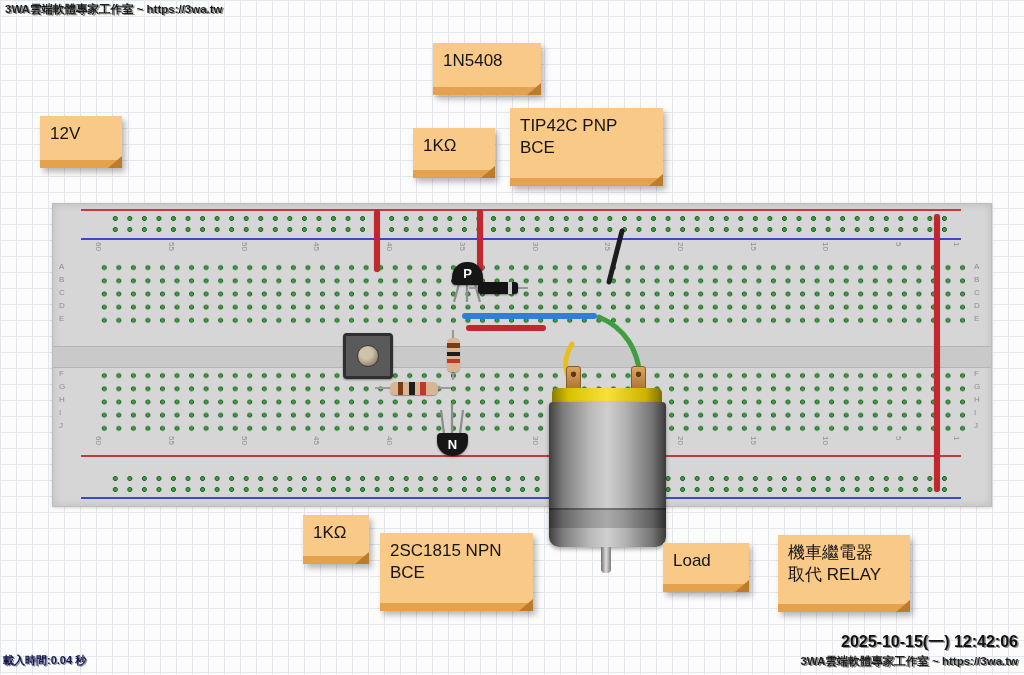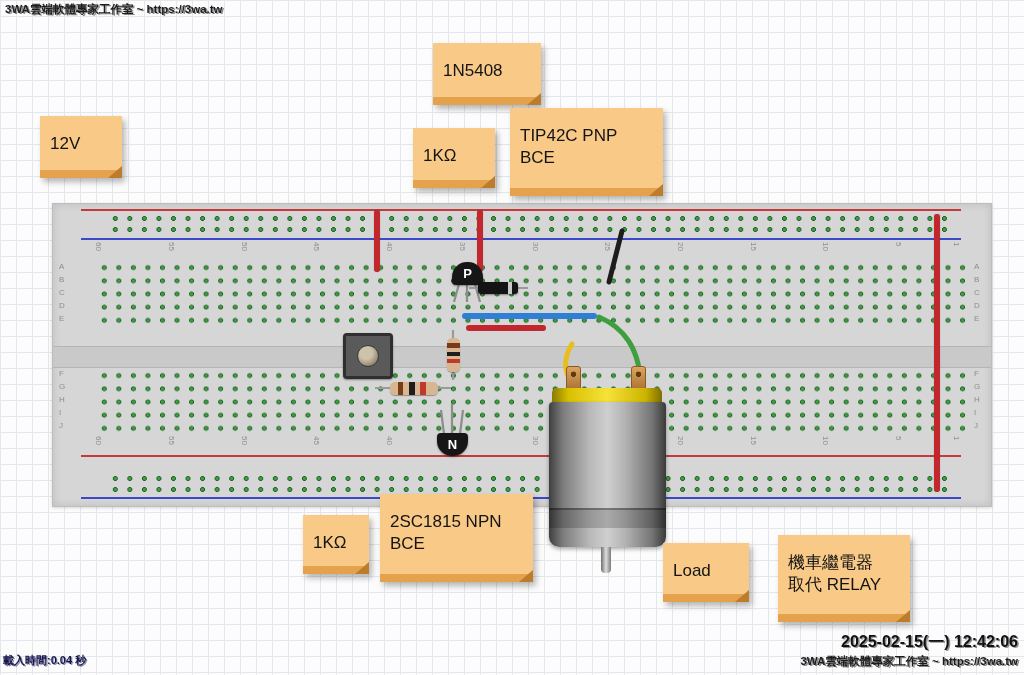--- a/index.html
+++ b/index.html
@@ -63,21 +63,21 @@
      background:linear-gradient(90deg,#8a7a00,#d8c000 15%,#f7e23a 50%,#cdb400 85%,#7d6e00);}
   .motor-body{position:absolute;left:4px;top:42px;width:117px;height:145px;border-radius:4px 4px 10px 10px;
      background:linear-gradient(90deg,#3f3f3f,#7d7d7d 12%,#b9b9b9 35%,#cfcfcf 50%,#b3b3b3 65%,#757575 88%,#3a3a3a);
      box-shadow:0 2px 4px rgba(0,0,0,.35);}
   .motor-band{position:absolute;left:4px;top:148px;width:117px;height:18px;background:rgba(0,0,0,.18);border-top:2px solid rgba(0,0,0,.3);}
   .motor-shaft{position:absolute;left:56px;top:187px;width:10px;height:26px;border-radius:0 0 4px 4px;
      background:linear-gradient(90deg,#6e6e6e,#dedede 50%,#7a7a7a);}
 
   
   .note{position:absolute;background:#f9c987;border-bottom:8px solid #e3a24b;
-     box-shadow:3px 4px 6px rgba(0,0,0,.28);padding:17px 10px 2px;
+     box-shadow:3px 4px 6px rgba(0,0,0,.28);padding:7px 10px 2px;
      font-size:17px;line-height:1.3;color:#141414;white-space:pre-line;z-index:6;}
   .note::after{content:"";position:absolute;right:0;bottom:-8px;width:0;height:0;border-style:solid;
      border-width:0 0 12px 14px;border-color:transparent transparent #bc7c2c transparent;}
 </style>
 </head>
 <body>
 
 <div id="stage">
 
   <div class="wm wm-tl">3WA雲端軟體專家工作室 ~ https://3wa.tw</div>
@@ -183,23 +183,23 @@
     <div class="motor-band"></div>
     <div class="motor-shaft"></div>
   </div>
 
   <div class="note" style="left:40px;top:116px;width:62px;height:35px">12V</div>
   <div class="note" style="left:433px;top:43px;width:88px;height:35px">1N5408</div>
   <div class="note" style="left:413px;top:128px;width:62px;height:33px">1KΩ</div>
   <div class="note" style="left:510px;top:108px;width:133px;height:61px">TIP42C PNP
 BCE</div>
   <div class="note" style="left:303px;top:515px;width:46px;height:32px">1KΩ</div>
-  <div class="note" style="left:380px;top:494px;width:133px;height:61px">2SC1815 NPN
+  <div class="note" style="left:380px;top:533px;width:133px;height:61px">2SC1815 NPN
 BCE</div>
   <div class="note" style="left:663px;top:543px;width:66px;height:32px">Load</div>
   <div class="note" style="left:778px;top:535px;width:112px;height:60px">機車繼電器
 取代 RELAY</div>
 
   <div class="loadtime">載入時間:0.04 秒</div>
-  <div class="timestamp">2025-02-15(一) 12:42:06</div>
+  <div class="timestamp">2025-10-15(一) 12:42:06</div>
   <div class="wm wm-br">3WA雲端軟體專家工作室 ~ https://3wa.tw</div>
 
 </div>
 
 </body></html>

